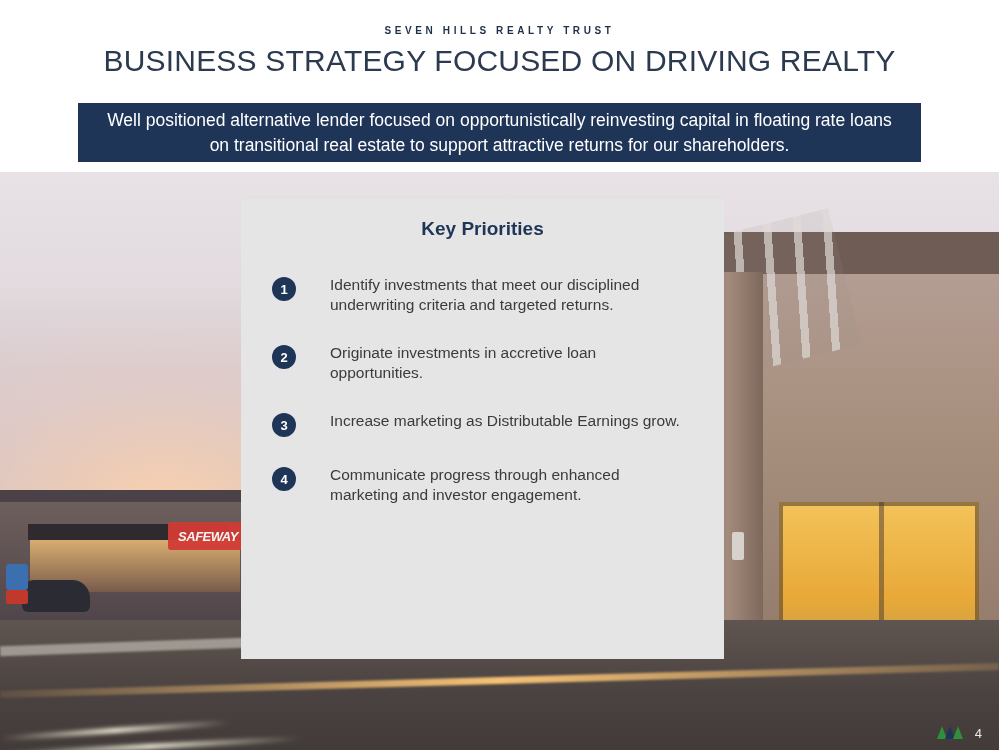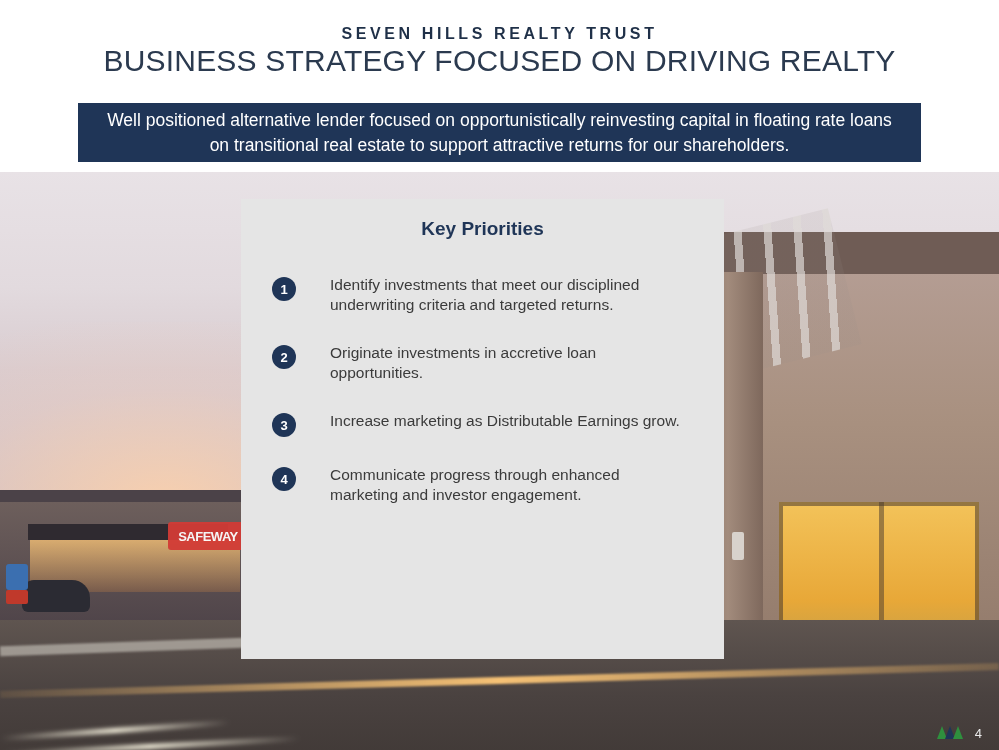--- a/index.html
+++ b/index.html
@@ -18,21 +18,21 @@
     overflow: hidden;
   }
 
   
   .eyebrow {
     position: absolute;
     top: 25px;
     left: 0;
     width: 999px;
     text-align: center;
-    font-size: 16px;
+    font-size: 10px;
     font-weight: bold;
     letter-spacing: 3.6px;
     color: #1f3048;
   }
   .title {
     position: absolute;
     top: 44px;
     left: 0;
     width: 999px;
     text-align: center;
@@ -124,20 +124,21 @@
   }
   .shop-glow {
     position: absolute; left: 30px; top: 368px; width: 210px; height: 52px;
     background: linear-gradient(180deg, rgba(255,200,120,0.75), rgba(180,120,70,0.35));
   }
   .safeway {
     position: absolute; left: 168px; top: 350px; width: 80px; height: 28px;
     background: #d23b36;
     color: #fff;
     font-size: 13px;
+    font-style: italic;
     font-weight: bold;
     letter-spacing: -0.5px;
     display: flex; align-items: center; justify-content: center;
     border-radius: 3px;
     opacity: .95;
   }
   
   .road {
     position: absolute; left: 0; top: 448px; width: 999px; height: 302px;
     background: linear-gradient(180deg,#5f5550 0%, #4a4240 25%, #3b3431 60%, #2e2a28 100%);

